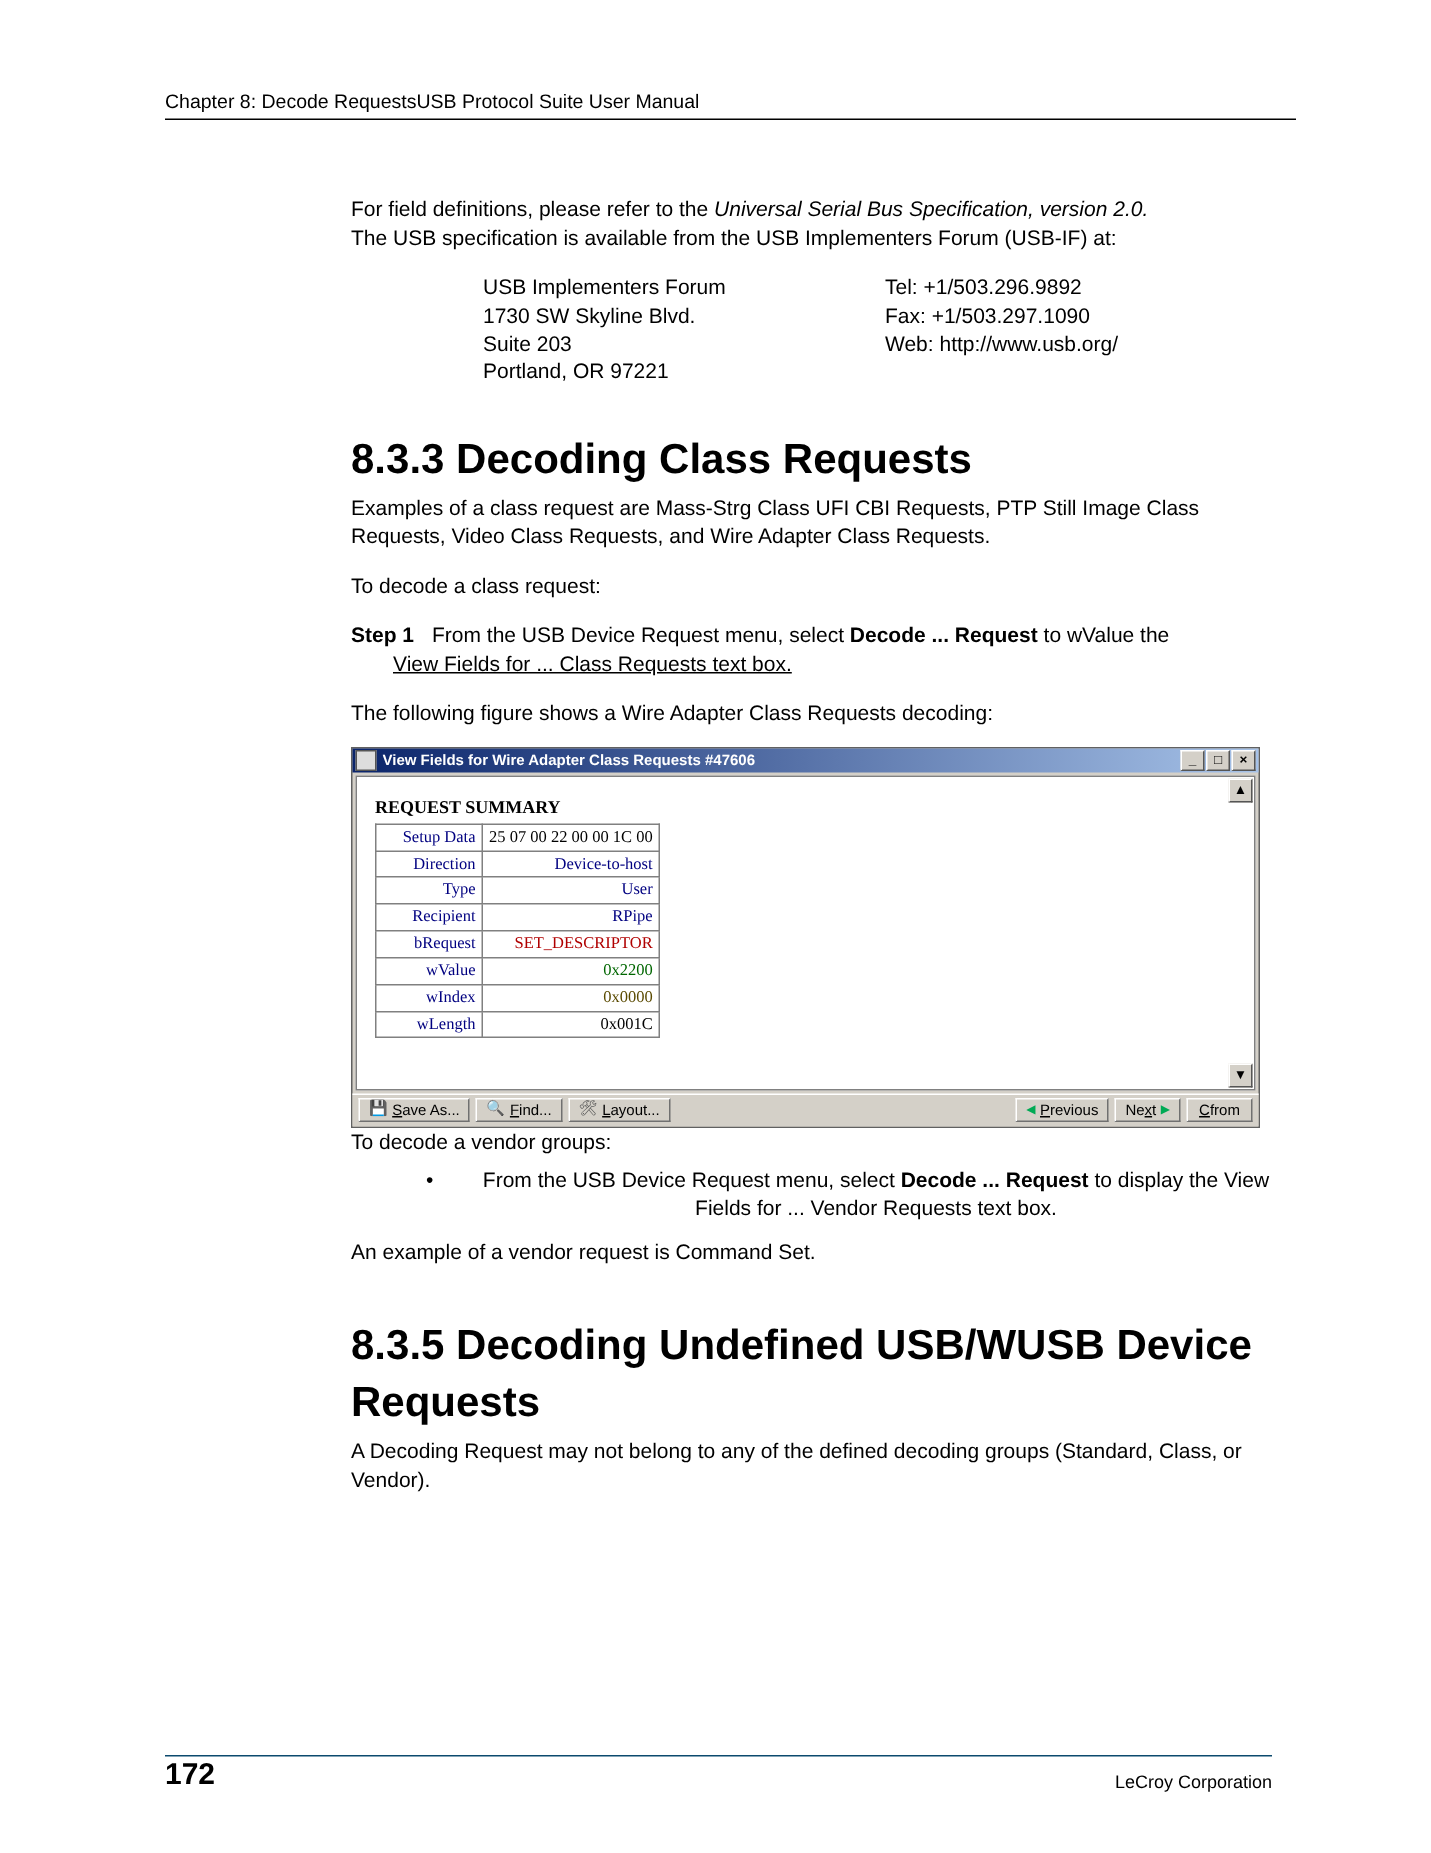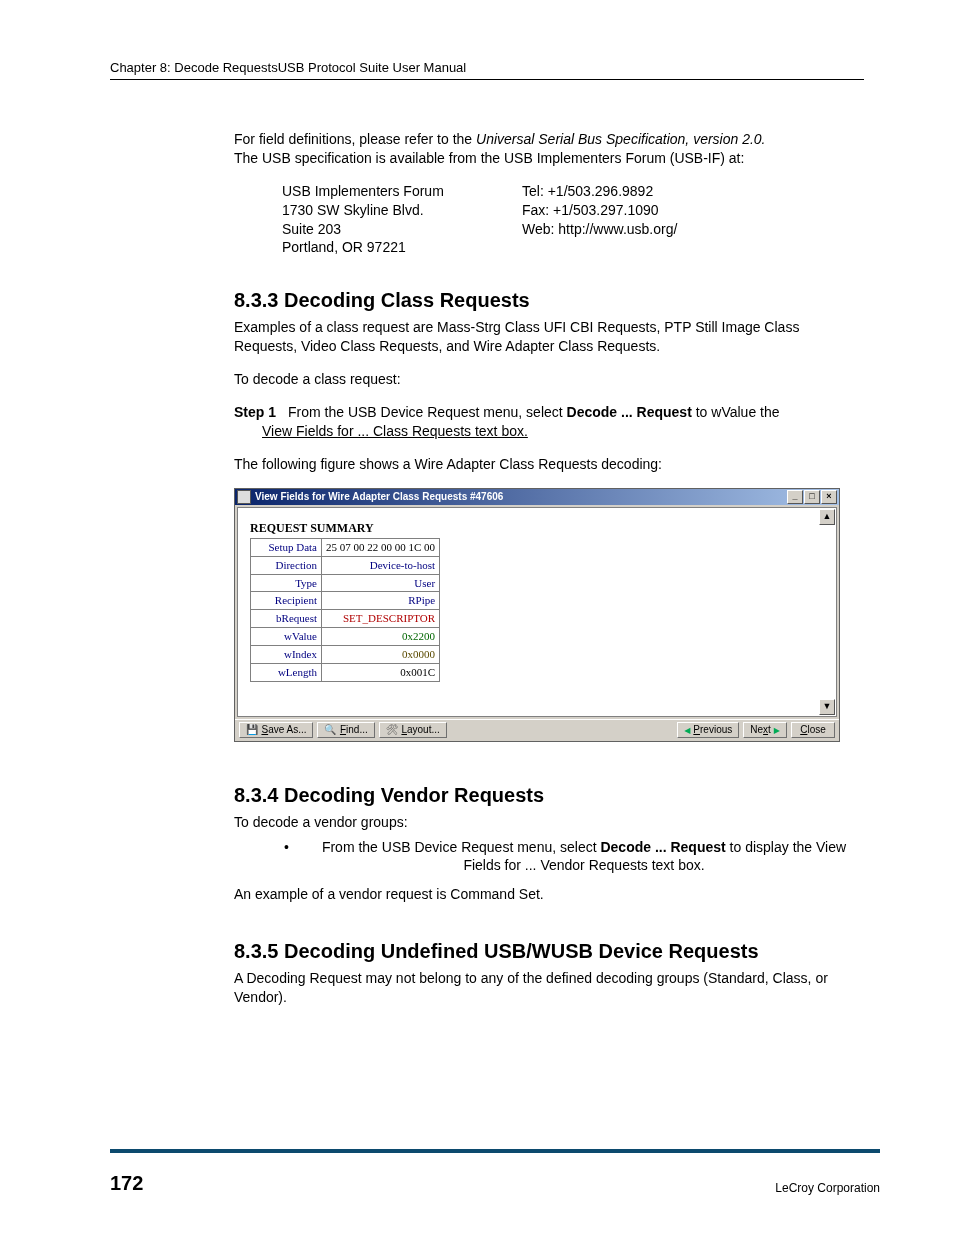--- a/index.html
+++ b/index.html
@@ -29,26 +29,27 @@
   .content {
     margin-left: 124px;
     margin-right: 0;
     line-height: 1.35;
   }
   .content p { margin: 0 0 14px 0; }
   .italic { font-style: italic; }
   .bold { font-weight: bold; }
   .addr-block {
     display: flex;
-    margin: 10px 0 30px 48px;
+    margin: 10px 0 30px 88px;
+    gap: 28px;
   }
   .addr-col1 { width: 240px; }
   .addr-col2 { }
   h2.section {
-    font-size: 20px;
+    font-size: 28px;
     font-weight: bold;
     margin: 30px 0 4px 0;
   }
   .step-line { margin: 0 0 14px 0; }
   .step-label { display:inline-block; width:54px; }
   .step-cont { margin-left: 28px; text-decoration: underline; }
   .bullet-block { margin: 6px 0 6px 50px; }
   .bullet-row { display: flex; }
   .bullet-dot { width: 20px; }
   .bullet-text { flex: 1; text-align: center; }
@@ -161,26 +162,26 @@
   }
   .winbutton .u { text-decoration: underline; }
   .ico { font-size: 10px; line-height: 1; }
   .arrow-l::before { content: "◀"; font-size:8px; color:#0a5; }
   .arrow-r::before { content: "▶"; font-size:8px; color:#0a5; }
   .binoc { color:#555; }
   .hammer { color:#555; }
 
   .footer-row {
     position: absolute;
-    bottom: 40px; left: 110px; right: 74px;
+    bottom: 40px; left: 110px; right: 106px;
     display: flex;
     justify-content: space-between;
     align-items: flex-end;
-    border-top: 4px solid #0c4a6e;
-    padding-top: 19px;
+    border-top: 1px solid #0c4a6e;
+    padding-top: 1px;
   }
   .page-num { font-size: 20px; font-weight: bold; }
   .corp { font-size: 12px; }
 </style>
 </head>
 <body>
 
 <div class="page">
 
   <div class="header-row">
@@ -288,26 +289,25 @@
         <div class="spacer"></div>
         <div class="winbutton">
             <span class="ico arrow-l"></span>
             <span><span class="u">P</span><span>revious</span></span>
           </div>
         <div class="winbutton">
             <span><span>Ne</span><span class="u">x</span><span>t</span></span>
             <span class="ico arrow-r"></span>
           </div>
         <div class="winbutton" style="min-width:44px;justify-content:center">
-            <span><span class="u">C</span><span>lose</span></span>
+            <span><span class="u">C</span><span>from</span></span>
           </div>
       </div>
     </div>
 
-    <h2 class="section" style="margin-top:40px">8.3.4 Decoding Vendor Requests</h2>
     <p style="margin-bottom:6px">To decode a vendor groups:</p>
     <div class="bullet-block">
       <div class="bullet-row">
         <div class="bullet-dot">•</div>
         <div class="bullet-text">
           <span>From the USB Device Request menu, select </span><span class="bold">Decode ... Request</span><span> to display the View Fields for ... Vendor Requests text box.</span>
         </div>
       </div>
     </div>
     <p style="margin-left:0;margin-top:10px">An example of a vendor request is Command Set.</p>

